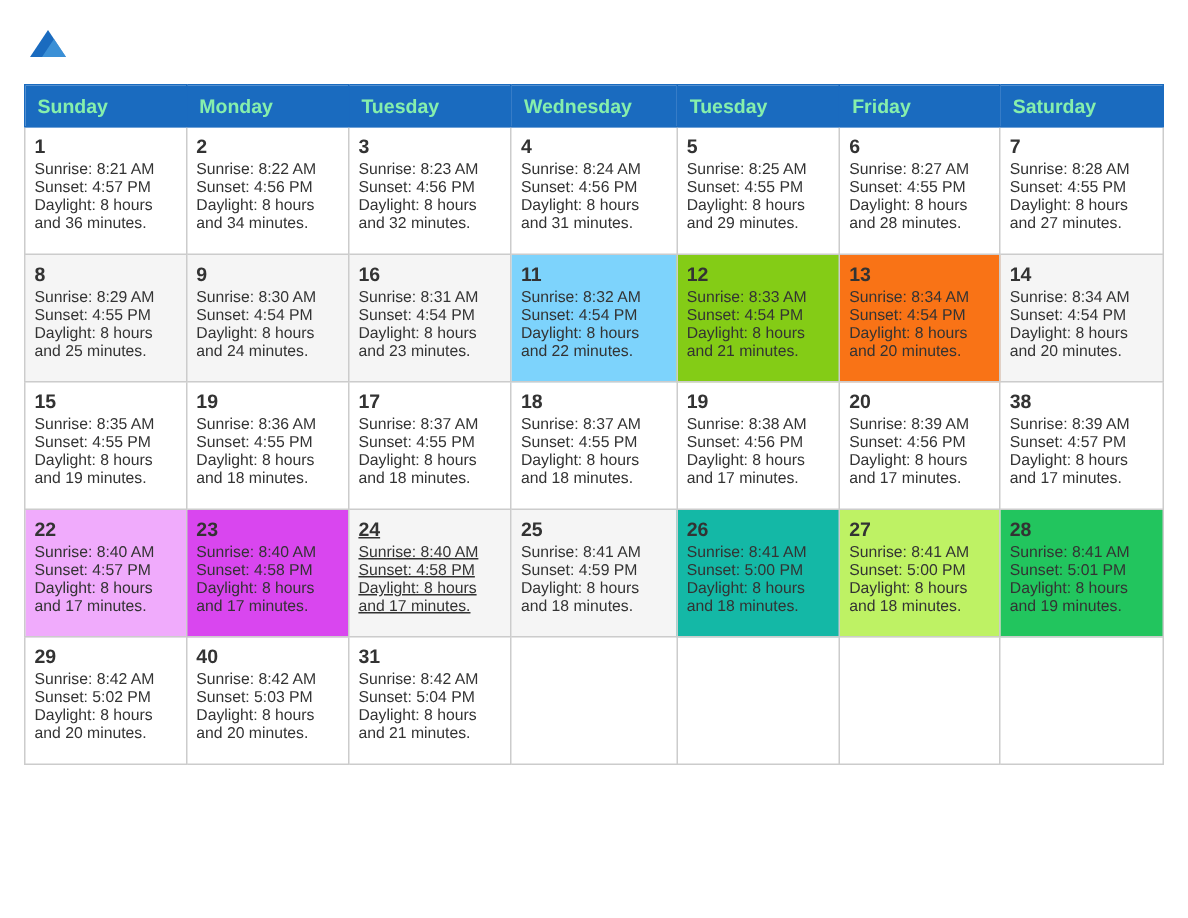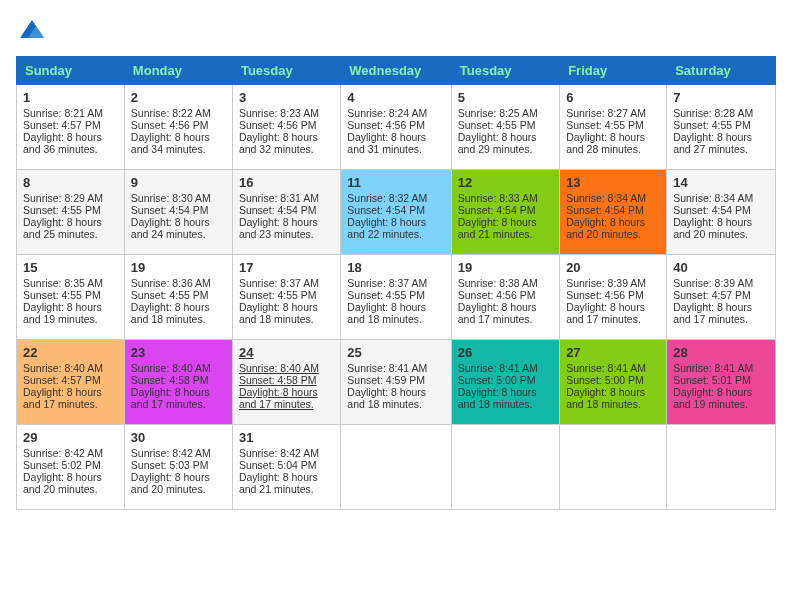--- a/index.html
+++ b/index.html
@@ -141,34 +141,34 @@
         <td style="background: #f97316;"><span class="day-num">13</span>Sunrise: 8:34 AM<br>Sunset: 4:54 PM<br>Daylight: 8 hours and 20 minutes.</td>
         <td style="background: rgb(245, 245, 245);"><span class="day-num">14</span>Sunrise: 8:34 AM<br>Sunset: 4:54 PM<br>Daylight: 8 hours and 20 minutes.</td>
       </tr>
       <tr class="week-row">
         <td><span class="day-num">15</span>Sunrise: 8:35 AM<br>Sunset: 4:55 PM<br>Daylight: 8 hours and 19 minutes.</td>
         <td><span class="day-num">19</span>Sunrise: 8:36 AM<br>Sunset: 4:55 PM<br>Daylight: 8 hours and 18 minutes.</td>
         <td><span class="day-num">17</span>Sunrise: 8:37 AM<br>Sunset: 4:55 PM<br>Daylight: 8 hours and 18 minutes.</td>
         <td><span class="day-num">18</span>Sunrise: 8:37 AM<br>Sunset: 4:55 PM<br>Daylight: 8 hours and 18 minutes.</td>
         <td><span class="day-num">19</span>Sunrise: 8:38 AM<br>Sunset: 4:56 PM<br>Daylight: 8 hours and 17 minutes.</td>
         <td><span class="day-num">20</span>Sunrise: 8:39 AM<br>Sunset: 4:56 PM<br>Daylight: 8 hours and 17 minutes.</td>
-        <td><span class="day-num">40</span>Sunrise: 8:39 AM<br>Sunset: 4:57 PM<br>Daylight: 8 hours and 17 minutes.</td>
+        <td><span class="day-num">38</span>Sunrise: 8:39 AM<br>Sunset: 4:57 PM<br>Daylight: 8 hours and 17 minutes.</td>
       </tr>
       <tr class="week-row">
-        <td style="background: #fdba74;"><span class="day-num">22</span>Sunrise: 8:40 AM<br>Sunset: 4:57 PM<br>Daylight: 8 hours and 17 minutes.</td>
+        <td style="background: #f0abfc;"><span class="day-num">22</span>Sunrise: 8:40 AM<br>Sunset: 4:57 PM<br>Daylight: 8 hours and 17 minutes.</td>
         <td style="background: #d946ef;"><span class="day-num">23</span>Sunrise: 8:40 AM<br>Sunset: 4:58 PM<br>Daylight: 8 hours and 17 minutes.</td>
         <td style="background: rgb(245, 245, 245); text-decoration: underline;"><span class="day-num">24</span>Sunrise: 8:40 AM<br>Sunset: 4:58 PM<br>Daylight: 8 hours and 17 minutes.</td>
         <td style="background: rgb(245, 245, 245);"><span class="day-num">25</span>Sunrise: 8:41 AM<br>Sunset: 4:59 PM<br>Daylight: 8 hours and 18 minutes.</td>
         <td style="background: #14b8a6;"><span class="day-num">26</span>Sunrise: 8:41 AM<br>Sunset: 5:00 PM<br>Daylight: 8 hours and 18 minutes.</td>
-        <td style="background: #84cc16;"><span class="day-num">27</span>Sunrise: 8:41 AM<br>Sunset: 5:00 PM<br>Daylight: 8 hours and 18 minutes.</td>
-        <td style="background: #ec4899;"><span class="day-num">28</span>Sunrise: 8:41 AM<br>Sunset: 5:01 PM<br>Daylight: 8 hours and 19 minutes.</td>
+        <td style="background: #bef264;"><span class="day-num">27</span>Sunrise: 8:41 AM<br>Sunset: 5:00 PM<br>Daylight: 8 hours and 18 minutes.</td>
+        <td style="background: #22c55e;"><span class="day-num">28</span>Sunrise: 8:41 AM<br>Sunset: 5:01 PM<br>Daylight: 8 hours and 19 minutes.</td>
       </tr>
       <tr class="week-row">
         <td><span class="day-num">29</span>Sunrise: 8:42 AM<br>Sunset: 5:02 PM<br>Daylight: 8 hours and 20 minutes.</td>
-        <td><span class="day-num">30</span>Sunrise: 8:42 AM<br>Sunset: 5:03 PM<br>Daylight: 8 hours and 20 minutes.</td>
+        <td><span class="day-num">40</span>Sunrise: 8:42 AM<br>Sunset: 5:03 PM<br>Daylight: 8 hours and 20 minutes.</td>
         <td><span class="day-num">31</span>Sunrise: 8:42 AM<br>Sunset: 5:04 PM<br>Daylight: 8 hours and 21 minutes.</td>
         <td class="empty-cell"></td>
         <td class="empty-cell"></td>
         <td class="empty-cell"></td>
         <td class="empty-cell"></td>
       </tr>
     </tbody>
 </table>
 
 </body></html>

